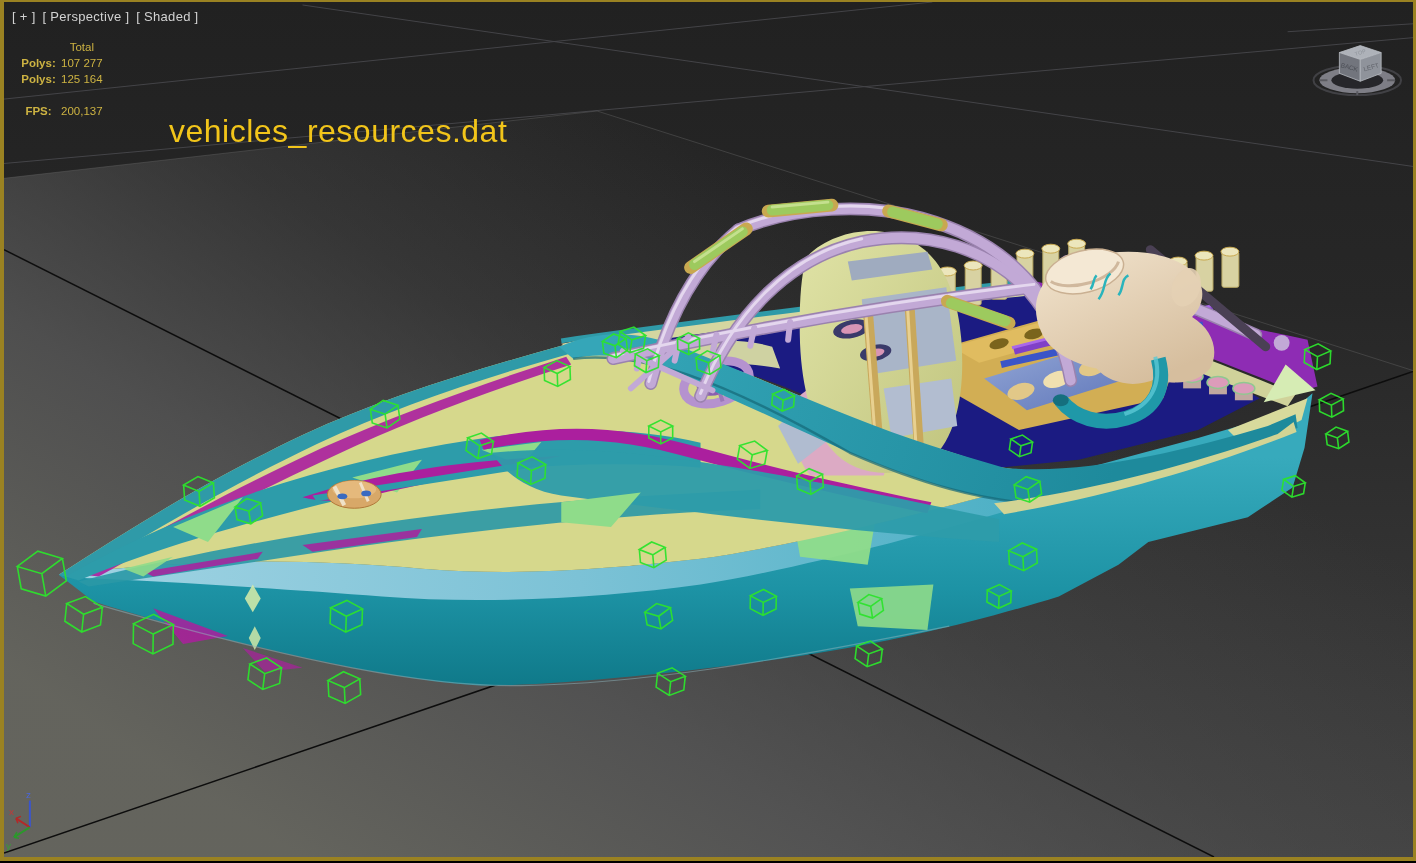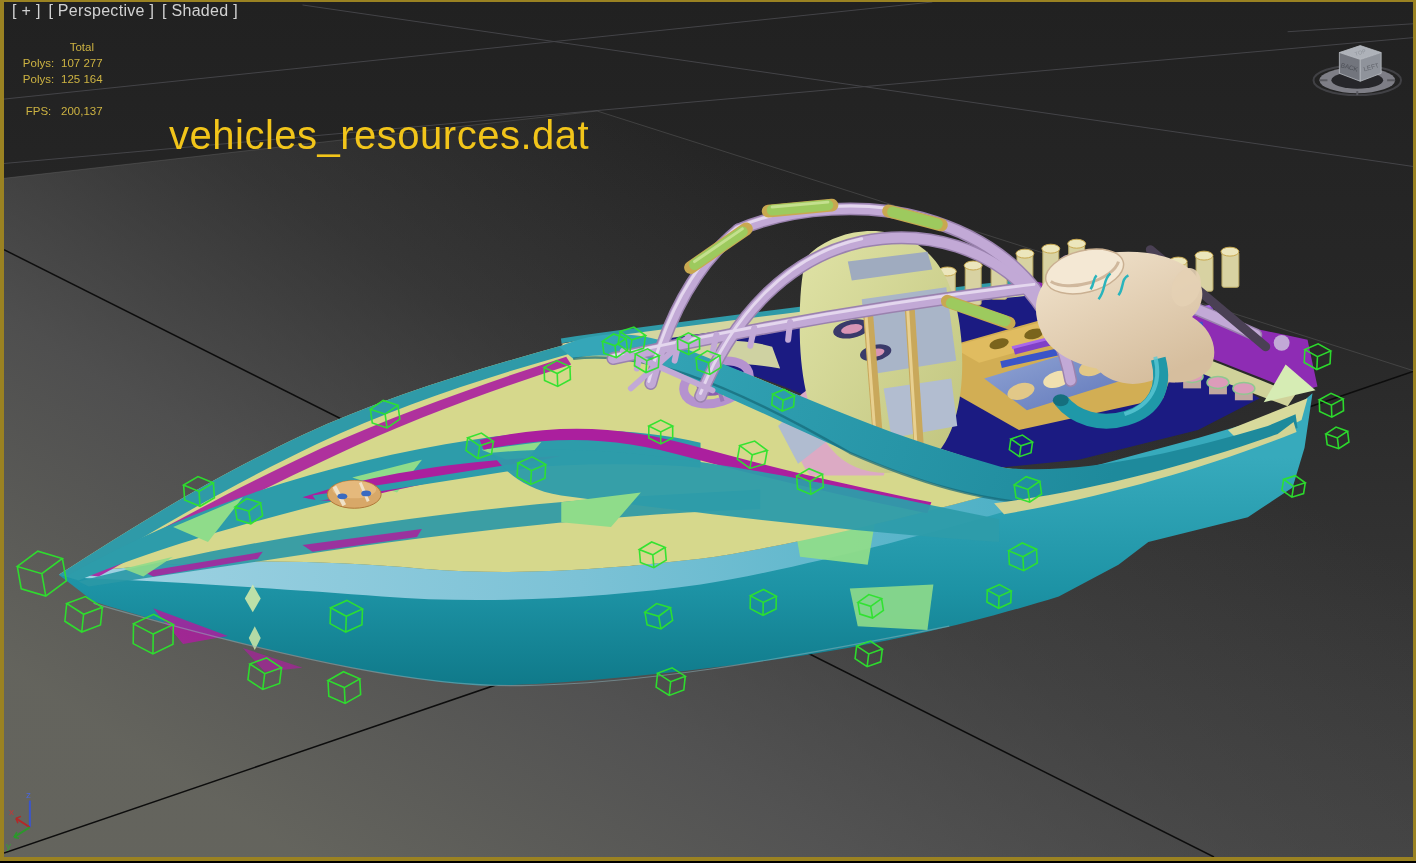--- a/index.html
+++ b/index.html
@@ -5,30 +5,30 @@
   html,body{margin:0;padding:0;background:#000;}
   body{width:1416px;height:863px;position:relative;overflow:hidden;
        font-family:"Liberation Sans",sans-serif;}
   .stage{position:absolute;left:0;top:0;right:0;bottom:2px;
          border-top:2px solid var(--c-viewport_border);
          border-left:4px solid var(--c-viewport_border);
          border-right:3px solid var(--c-viewport_border);
          border-bottom:4px solid var(--c-viewport_border);
          background:var(--c-bg_dark);overflow:hidden;}
   .scene-svg{position:absolute;left:0;top:0;width:100%;height:100%;}
-  .vp-label{position:absolute;left:8px;top:0;color:#d2d2d2;font-size:16px;
+  .vp-label{position:absolute;left:8px;top:7px;color:#d2d2d2;font-size:13px;
             letter-spacing:.3px;cursor:default;user-select:none;}
   .vp-label span{margin-right:3px;}
   .stats{position:absolute;left:12px;top:37px;color:var(--c-stats_yellow);
          font-size:11.5px;line-height:16px;}
   .stats .srow{white-space:pre;text-align:center;}
-  .stats .lab{display:inline-block;width:45px;}
+  .stats .lab{display:inline-block;width:45px;font-weight:bold;}
   .stats .gap{height:16px;}
   .filename{position:absolute;left:165px;top:111px;color:var(--c-accent_yellow);
-            font-size:40px;letter-spacing:.5px;}
+            font-size:32px;letter-spacing:.5px;}
 </style>
 </head>
 <body>
 
 <div class="stage">
 
 <svg class="scene-svg" viewBox="0 0 1416 863" preserveAspectRatio="none">
   <defs>
     <linearGradient id="gSky" x1="0" y1="0" x2="0" y2="1">
       <stop offset="0" stop-color="#212121"></stop>

